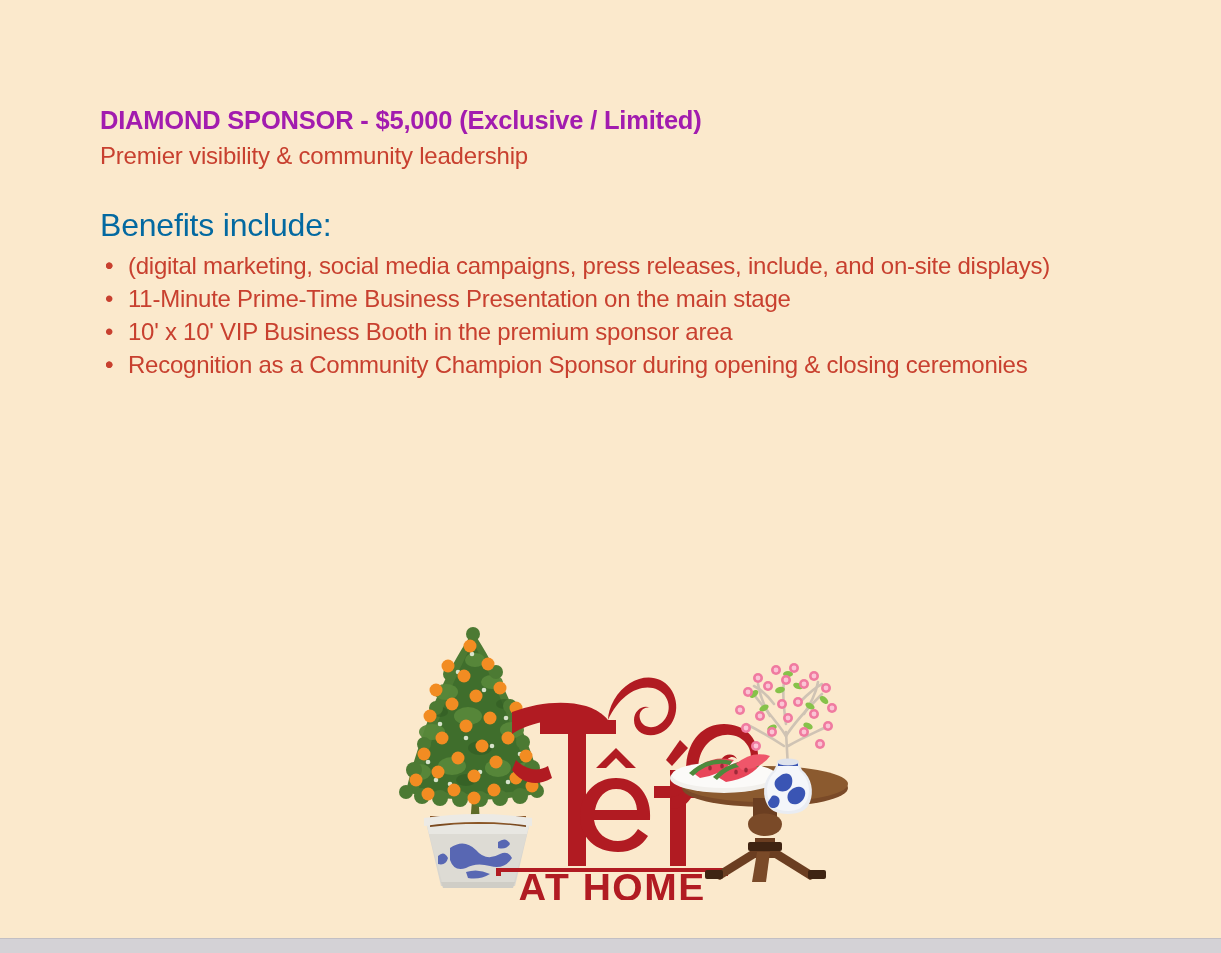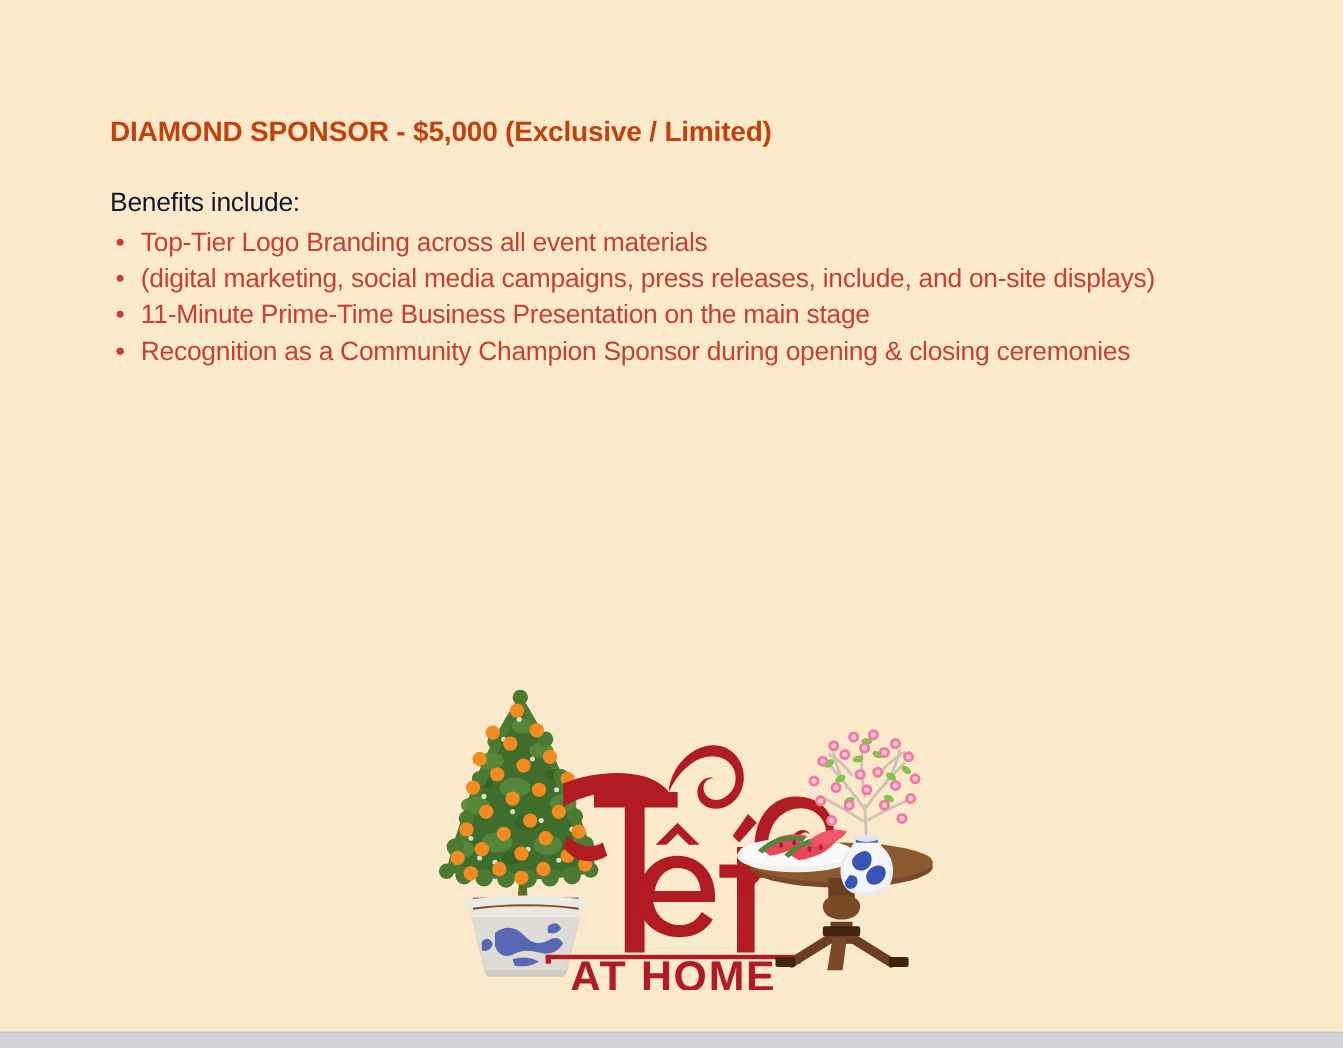--- a/index.html
+++ b/index.html
@@ -41,36 +41,36 @@
   
   .content {
     position: absolute;
     left: 100px;
     top: 104px;
     width: 1030px;
   }
   .tier-title {
     font-size: 25.5px;
     font-weight: bold;
-    color: #c2410c;
+    color: #a21caf;
     letter-spacing: -0.2px;
     line-height: 1.3;
     margin: 0;
   }
   .tier-subtitle {
     font-size: 24px;
     font-weight: normal;
     color: #c8402f;
     letter-spacing: -0.2px;
     line-height: 1.32;
     margin: 3px 0 0 0;
   }
   .benefits-label {
-    font-size: 24px;
-    color: #0f172a;
+    font-size: 32px;
+    color: #0369a1;
     letter-spacing: -0.2px;
     margin: 32px 0 0 0;
     line-height: 1.35;
   }
   ul.benefits {
     list-style: none;
     margin: 2px 0 0 0;
     padding: 0;
   }
   ul.benefits li {
@@ -104,38 +104,39 @@
 </head>
 <body>
 
 <div class="page">
   <div class="page-sheet">
 
     <div class="content">
 
       <h1 class="tier-title">DIAMOND SPONSOR - $5,000 (Exclusive / Limited)</h1>
 
+      <p class="tier-subtitle">Premier visibility &amp; community leadership</p>
 
       <p class="benefits-label">Benefits include:</p>
 
       <ul class="benefits">
         <li>
           <span class="bullet">•</span>
-          <span>Top-Tier Logo Branding across all event materials</span>
         </li>
         <li>
           <span class="bullet">•</span>
           <span>(digital marketing, social media campaigns, press releases, include, and on-site displays)</span>
         </li>
         <li>
           <span class="bullet">•</span>
           <span>11-Minute Prime-Time Business Presentation on the main stage</span>
         </li>
         <li>
           <span class="bullet">•</span>
+          <span>10' x 10' VIP Business Booth in the premium sponsor area</span>
         </li>
         <li>
           <span class="bullet">•</span>
         </li>
         <li>
           <span class="bullet">•</span>
           <span>Recognition as a Community Champion Sponsor during opening &amp; closing ceremonies</span>
         </li>
       </ul>
     </div>

